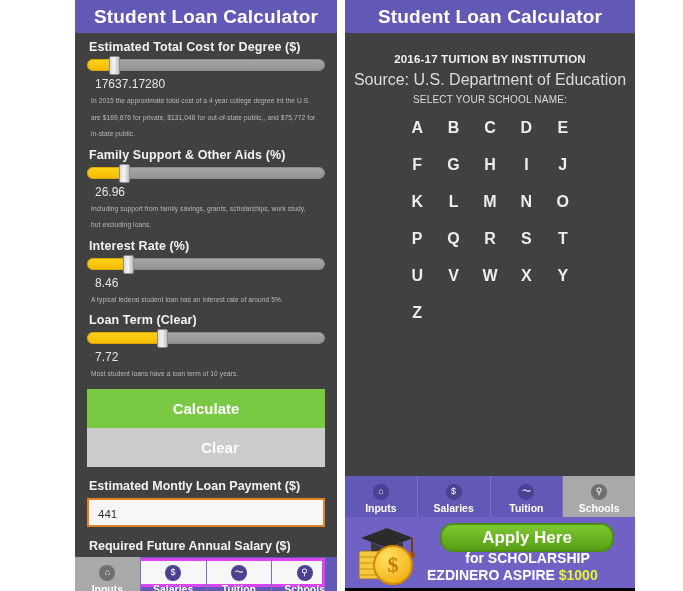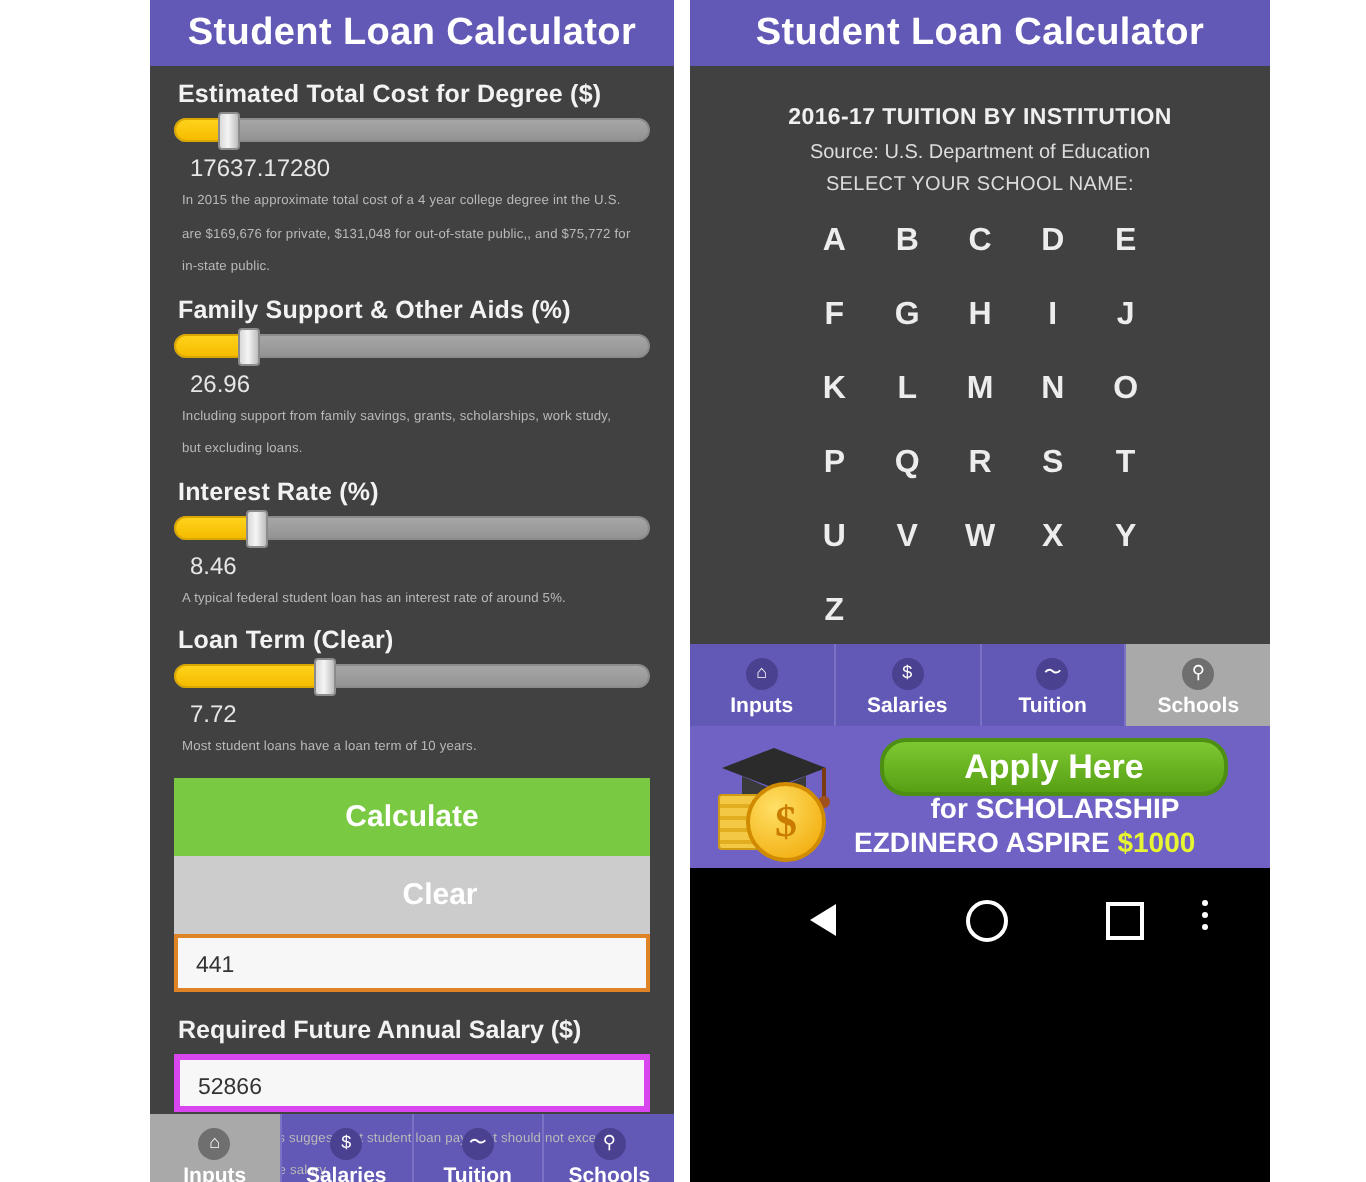--- a/index.html
+++ b/index.html
@@ -104,25 +104,25 @@
   .tab .ticon{
     width:16px;height:16px;border-radius:50%;
     background:#4b4191;display:inline-flex;align-items:center;
     justify-content:center;font-size:9px;line-height:1;color:#fff;
   }
   .tab.active .ticon{background:#6f6f6f;}
   .tab .tlabel{display:block;font-size:10.5px;font-weight:bold;margin-top:2px;}
 
   
   .body-right{
-    background:#414141;height:289px;padding-top:10px;box-sizing:border-box;
+    background:#414141;height:443px;padding-top:10px;box-sizing:border-box;
     text-align:center;
   }
   .r-title{color:#f0f0f0;font-size:11.5px;font-weight:bold;letter-spacing:.2px;margin-top:10px;}
-  .r-sub{color:#dcdcdc;font-size:10px;margin-top:6px;}
+  .r-sub{color:#dcdcdc;font-size:16px;margin-top:6px;}
   .r-sub2{color:#dcdcdc;font-size:10px;margin-top:5px;letter-spacing:.2px;}
   .alpha-grid{
     margin:14px auto 0 auto;width:182px;
     display:grid;grid-template-columns:repeat(5,1fr);
     row-gap:19px;
   }
   .alpha{color:#ededed;font-size:16px;font-weight:bold;text-align:center;}
 
   
   .ad{
@@ -208,20 +208,21 @@
         <div class="track"></div>
         <div class="fill" style="width: 31%;"></div>
         <div class="thumb" style="left: calc(31% - 4px);"></div>
       </div>
       <div class="value-text">7.72</div>
       <div class="note">Most student loans have a loan term of 10 years.</div>
       <div class="btn-row">
         <div class="btn btn-calc">Calculate</div>
         <div class="btn btn-clear">Clear</div>
       </div>
+      <div class="result-label">Estimated Montly Loan Payment ($)</div>
       <div class="result-box focused">441</div>
       <div class="result-label">Required Future Annual Salary ($)</div>
       <div class="result-box plain">52866</div>
       <div class="note" style="margin-top: 8px;">Financial experts suggest that student loan payment should not exceed</div>
       <div class="note" style="margin-top: 0px;">8% of their future salary.</div>
     </div>
   <div class="tabbar" id="left-tabs">
       <div class="tab active"><span class="ticon">⌂</span><span class="tlabel">Inputs</span></div>
       <div class="tab"><span class="ticon">$</span><span class="tlabel">Salaries</span></div>
       <div class="tab"><span class="ticon">〜</span><span class="tlabel">Tuition</span></div>

